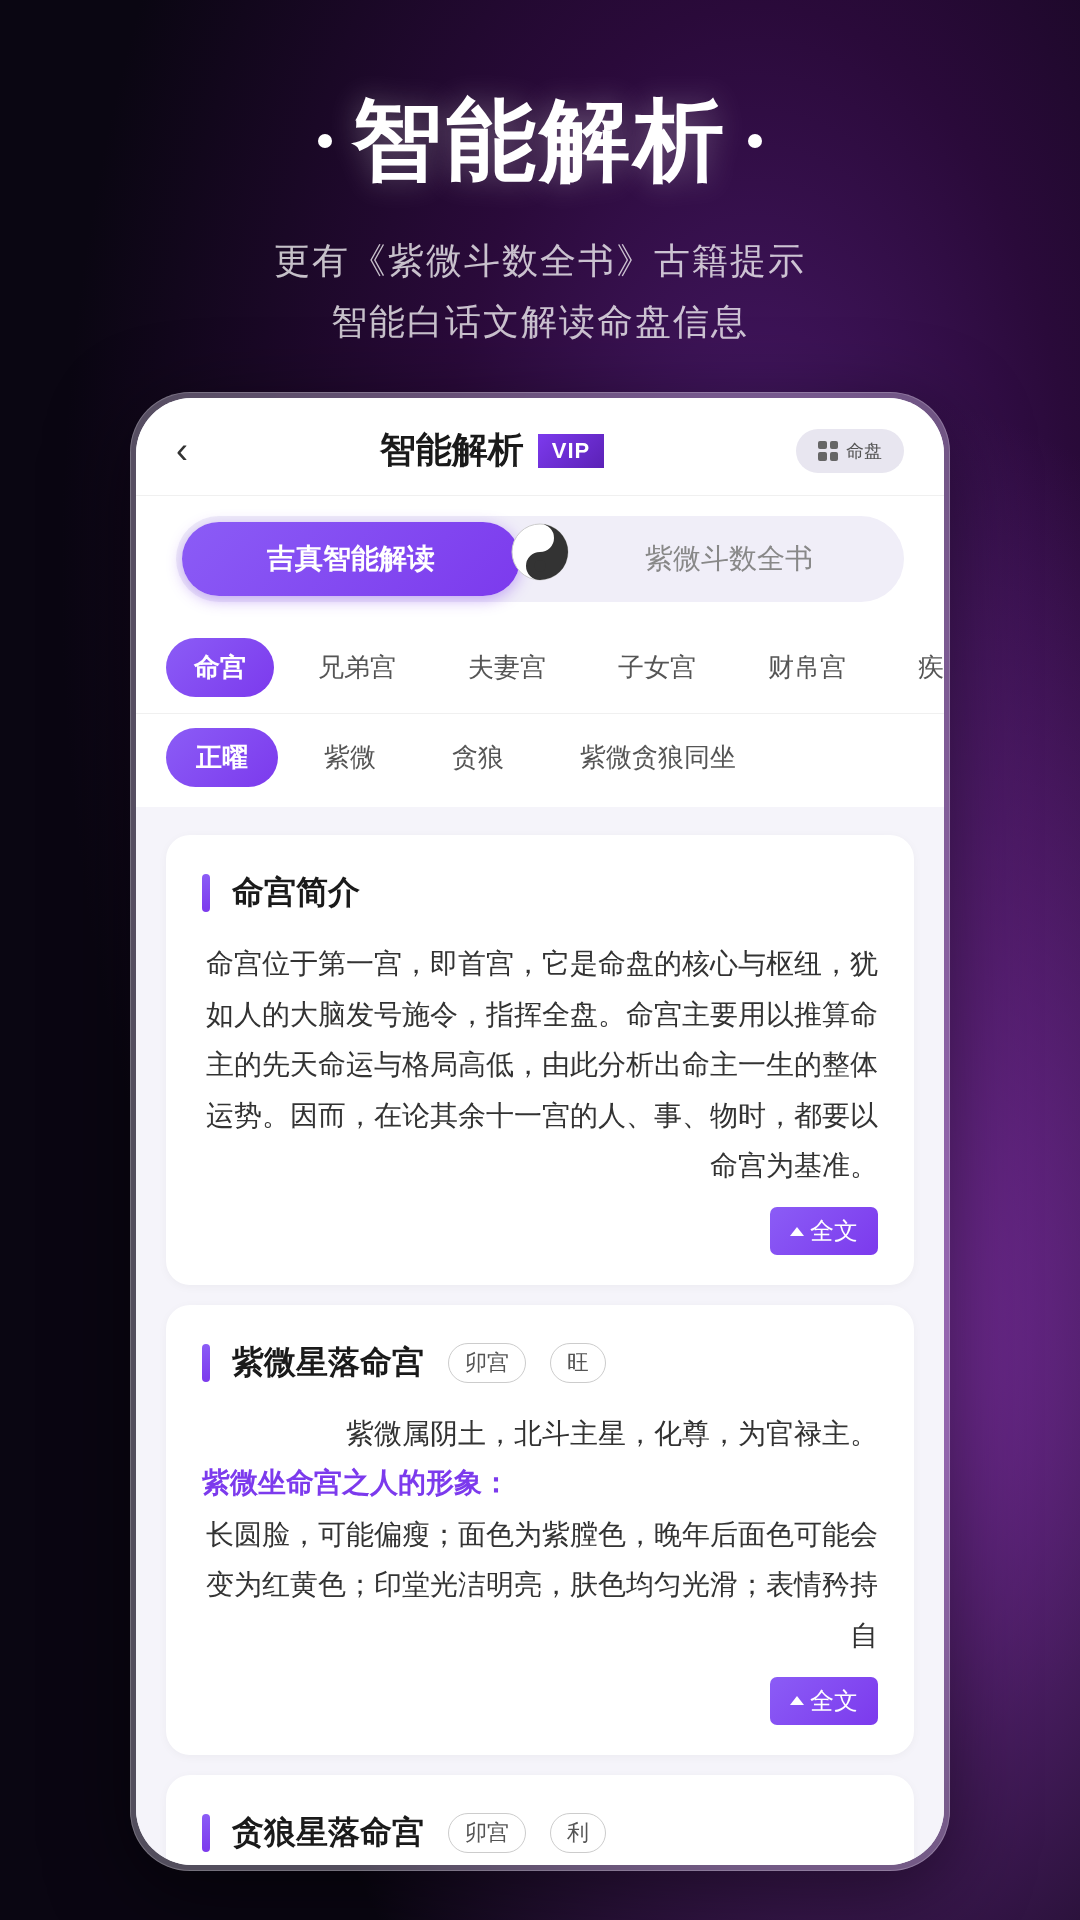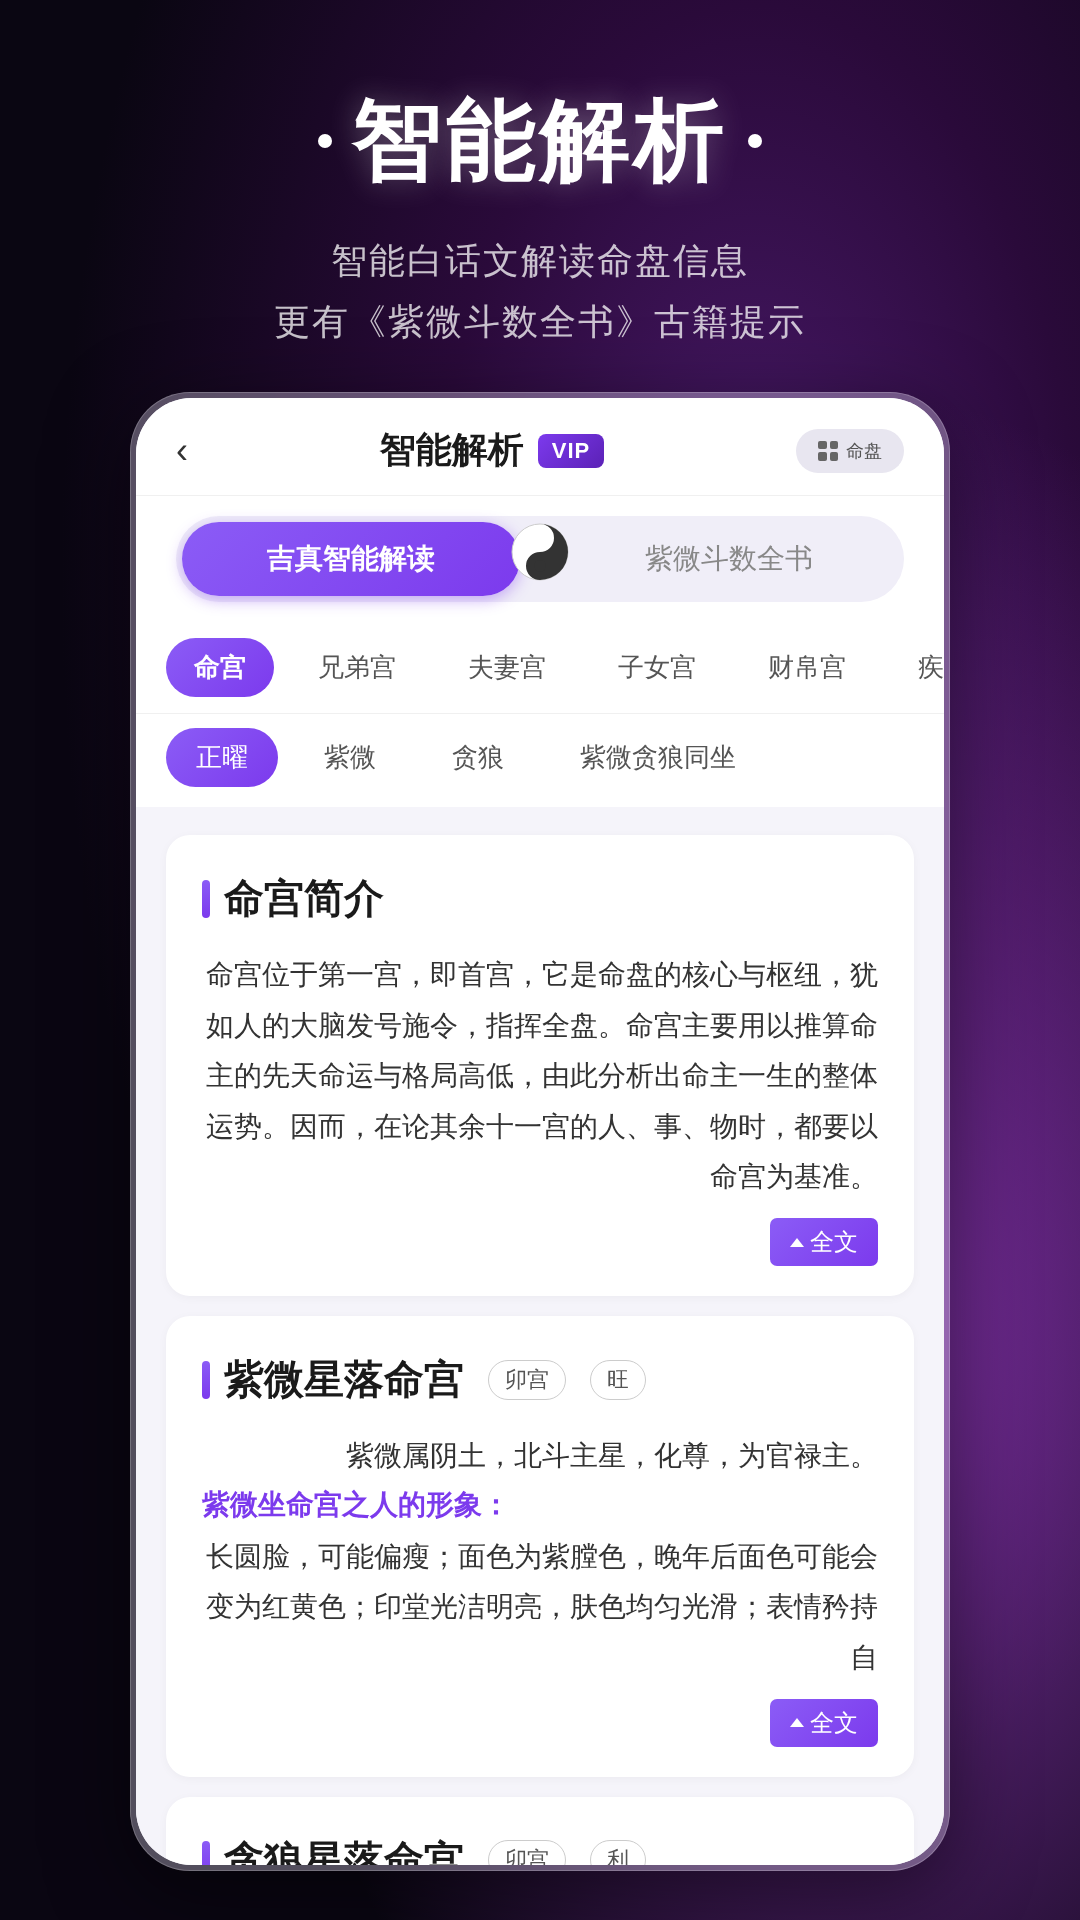--- a/index.html
+++ b/index.html
@@ -120,21 +120,21 @@
       font-weight: 700;
       color: #1a1a1a;
     }
 
     .vip-badge {
       background: linear-gradient(135deg, #7c3aed, #5b21b6);
       color: white;
       font-size: 22px;
       font-weight: 700;
       padding: 4px 14px;
-      border-radius: 8px;
+      border-radius: 0;
       letter-spacing: 1px;
     }
 
     .nav-right-btn {
       display: flex;
       align-items: center;
       gap: 8px;
       background: #e8e6f0;
       border-radius: 24px;
       padding: 10px 22px;
@@ -249,21 +249,21 @@
     .sub-tab {
       padding: 12px 30px;
       border-radius: 30px;
       font-size: 26px;
       cursor: pointer;
     }
 
     .sub-tab.active {
       background: linear-gradient(135deg, #8b5cf6, #7c3aed);
       color: white;
-      font-weight: 400;
+      font-weight: 700;
     }
 
     .sub-tab.inactive {
       color: #555;
     }
 
     
     .scroll-area {
       background: #f5f4fa;
       padding: 20px 30px;
@@ -291,23 +291,24 @@
 
     .card-title-bar {
       width: 8px;
       height: 38px;
       background: linear-gradient(180deg, #8b5cf6, #7c3aed);
       border-radius: 4px;
       flex-shrink: 0;
     }
 
     .card-title-text {
-      font-size: 40px;
+      font-size: 32px;
       font-weight: 700;
       color: #1a1a1a;
+      margin-left: 8px;
     }
 
     .tag-badge {
       background: transparent;
       border: 1.5px solid #ccc;
       color: #555;
       font-size: 22px;
       padding: 4px 16px;
       border-radius: 20px;
       margin-left: 10px;
@@ -360,22 +361,22 @@
 <div class="bg"></div>
 
 <div class="page-content">
 
   <div class="header-section">
     <div class="header-title-row">
       <div class="header-dot"></div>
       <h1 class="header-title">智能解析</h1>
       <div class="header-dot"></div>
     </div>
+    <p class="header-subtitle">更有《紫微斗数全书》古籍提示</p>
     <p class="header-subtitle">智能白话文解读命盘信息</p>
-    <p class="header-subtitle">更有《紫微斗数全书》古籍提示</p>
   </div>
 
   <div class="phone-mockup">
     <div class="phone-inner">
 
       <div class="app-navbar">
         <span class="nav-back">‹</span>
         <div class="nav-title-area">
           <span class="nav-title-text">智能解析</span>
           <span class="vip-badge">VIP</span>

